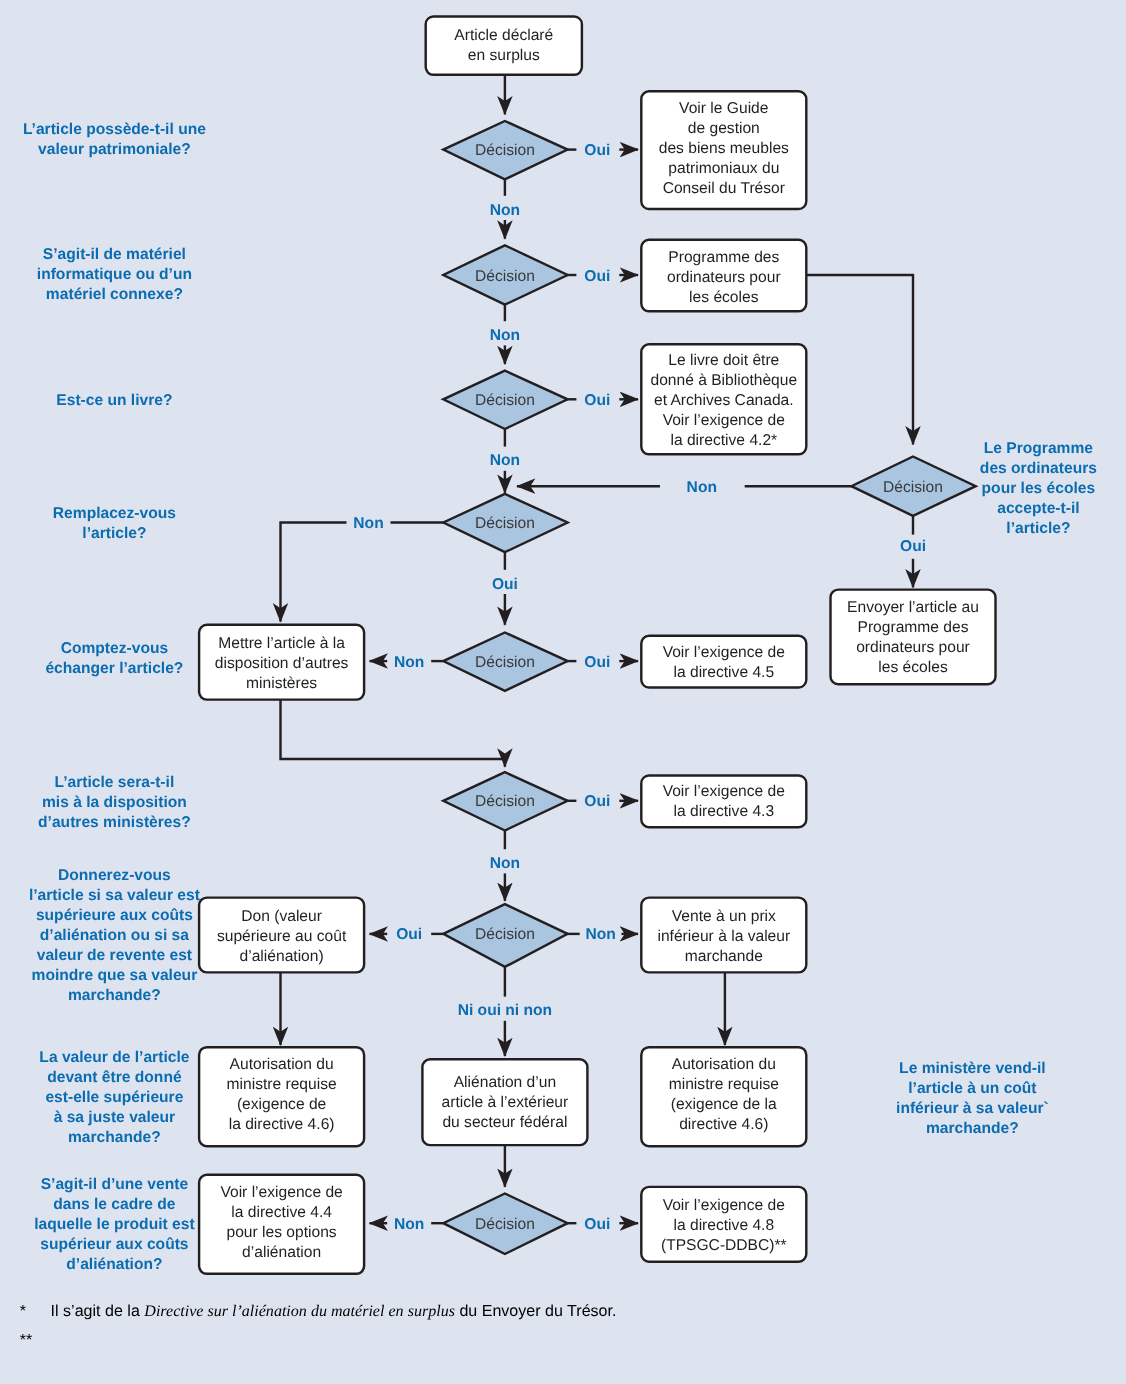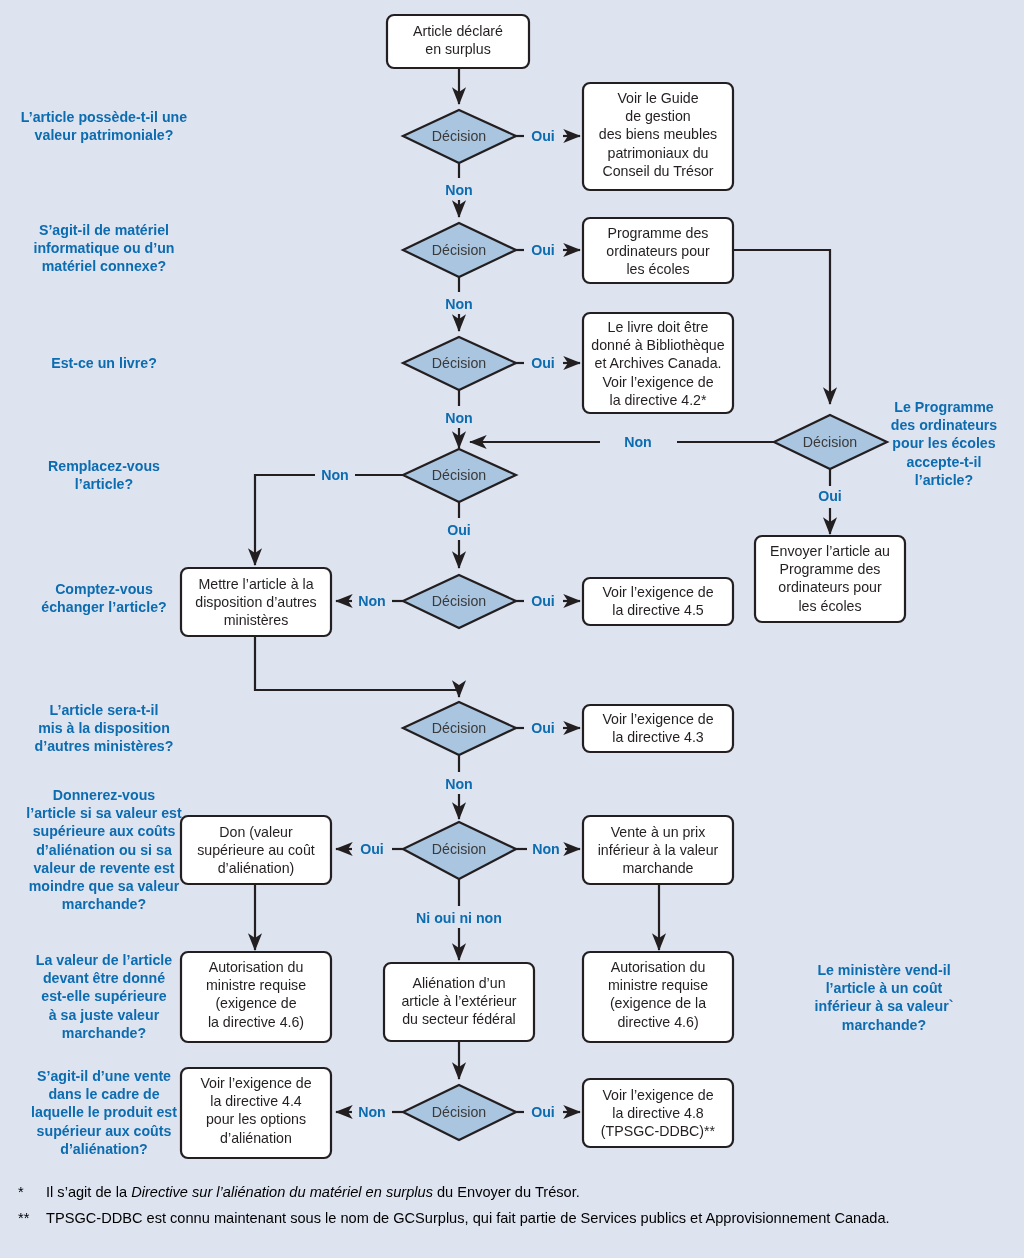--- a/index.html
+++ b/index.html
@@ -38,21 +38,21 @@
   }
   .question{
     font-family:"Liberation Sans", sans-serif;
     font-size:14.2px;font-weight:bold;fill:#0c6cb0;
     text-anchor:middle;
   }
   .foot{
     font-family:"Liberation Sans", sans-serif;
     font-size:14.6px;fill:#231f20;
   }
-  .foot-em{font-style:italic;}
+  .foot-em{font-style:italic;font-family:Liberation Serif, serif;}
 </style>
 </head>
 <body>
 
 <svg id="chart" viewBox="0 0 1024 1258" xmlns="http://www.w3.org/2000/svg">
   <defs>
     <marker id="arrow" markerWidth="9" markerHeight="9" refX="7.6" refY="3.6" orient="auto" markerUnits="strokeWidth">
       <path d="M0,0.4 L8,3.6 L0,6.8 L2.1,3.6 Z" fill="#231f20"></path>
     </marker>
   </defs>
@@ -289,15 +289,14 @@
   </g>
 </svg>
 
 <div style="position:absolute;left:18px;top:1184px;width:1000px;">
   <div style="display:flex;gap:8px;margin-bottom:10px;">
     <span class="foot" style="width:20px;flex:none;">*</span>
     <span class="foot"><span>Il s’agit de la </span><span class="foot-em">Directive sur l’aliénation du matériel en surplus</span><span> du Envoyer du Trésor.</span></span>
   </div>
   <div style="display:flex;gap:4px;">
     <span class="foot" style="width:24px;flex:none;">**</span>
-    <span class="foot">TPSGC-DDBC est connu maintenant sous le nom de GCSurplus, qui fait partie de Services publics et Approvisionnement Canada.</span>
   </div>
 </div>
 
 </body></html>

